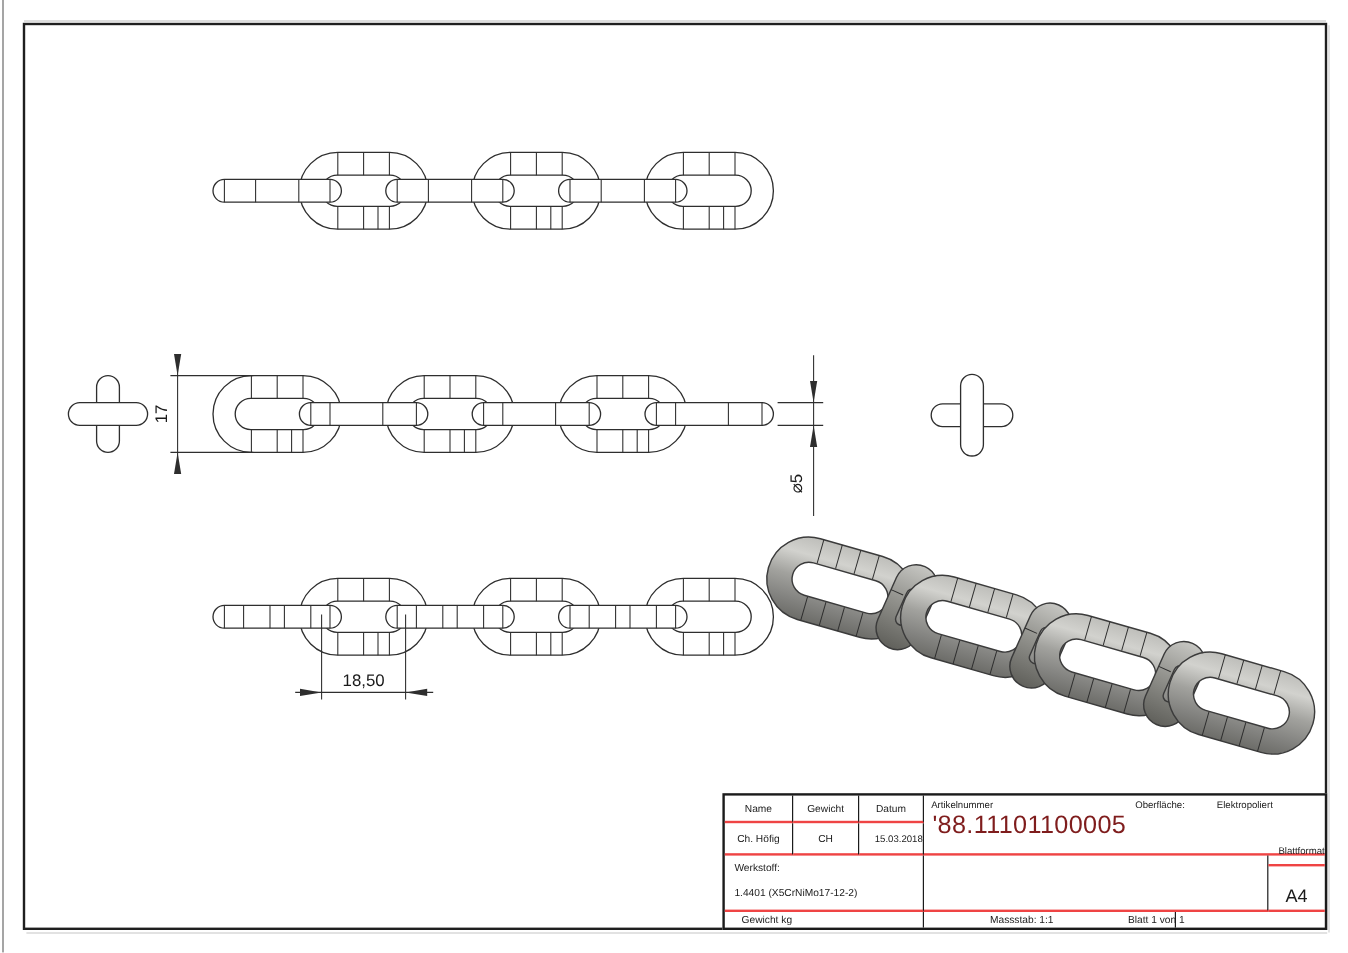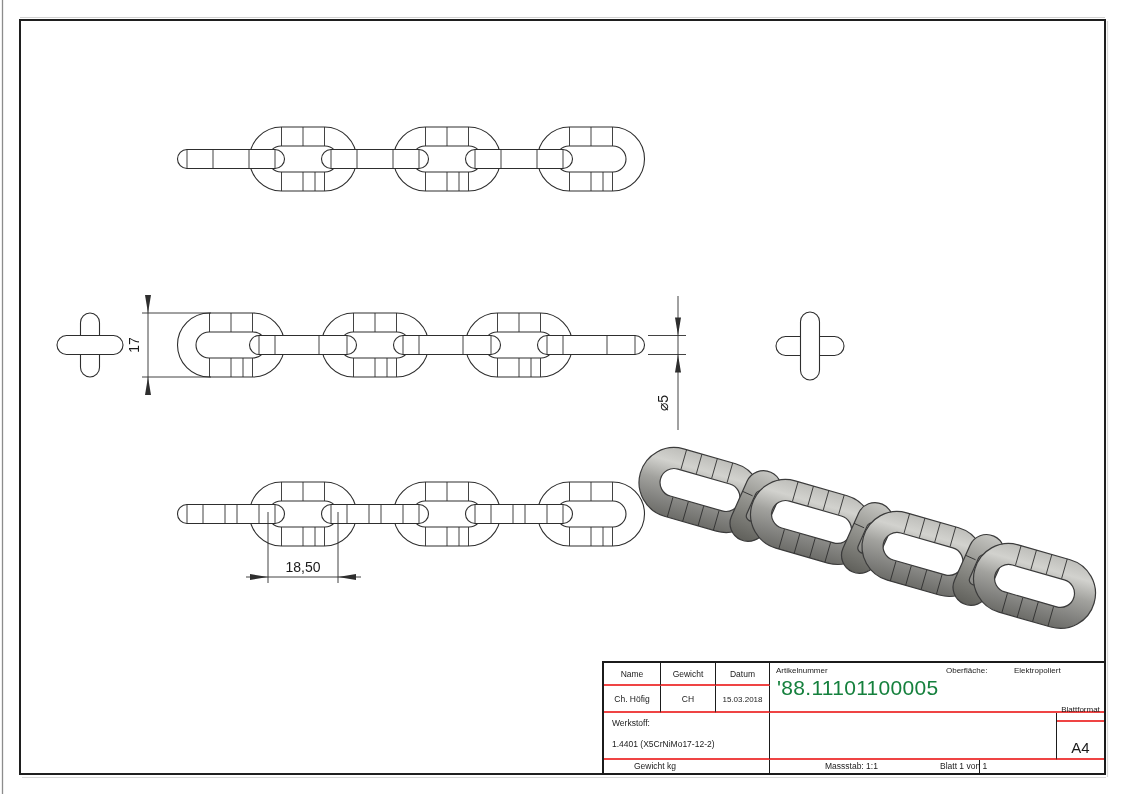--- a/index.html
+++ b/index.html
@@ -6,22 +6,22 @@
   #page{position:relative;width:1123px;height:794px;background:#ffffff;overflow:hidden;
         font-family:"Liberation Sans",sans-serif;color:#1b1b1b;}
   #drawing-svg{position:absolute;left:0;top:0;}
   
   #titleblock{position:absolute;left:602px;top:661px;width:504px;height:114px;
               border:2px solid #1b1b1b;box-sizing:border-box;background:#fff;
               font-size:8.5px;color:#1b1b1b;}
   .tb-cell{position:absolute;box-sizing:border-box;overflow:hidden;white-space:nowrap;}
   .br{border-right:1px solid #1b1b1b;} .bb{border-bottom:2px solid #ef4444;}
   .ctr{text-align:center;}
-  .tb-small{font-size:8px;}
-  #artnum{position:absolute;left:7px;top:13px;font-size:21px;letter-spacing:.3px;color:#15803d;}
+  .tb-small{font-size:8px;text-align:right;}
+  #artnum{position:absolute;left:7px;top:13px;font-size:21px;letter-spacing:.3px;color:#7f1d1d;}
   .abs{position:absolute;}
 </style>
 </head>
 <body>
 
 <div id="page">
 
   <svg id="drawing-svg" width="1123" height="794" viewBox="0 0 1123 794">
     <defs>
       <linearGradient id="gFlat" x1="0" y1="0" x2="0" y2="1">
@@ -285,17 +285,17 @@
     <div class="tb-cell br bb" style="left:0;top:50px;width:166px;height:47px;">
       <div class="abs" style="left:8px;top:5px;">Werkstoff:</div>
       <div class="abs" style="left:8px;top:26px;">1.4401 (X5CrNiMo17-12-2)</div>
     </div>
 
     <div class="tb-cell br bb" style="left:166px;top:50px;width:287px;height:47px;"></div>
 
     <div class="tb-cell bb ctr tb-small" style="left:453px;top:35px;width:47px;height:24px;line-height:24px;">Blattformat</div>
     <div class="tb-cell bb ctr" style="left:453px;top:74px;width:47px;height:23px;line-height:22px;font-size:15px;">A4</div>
 
-    <div class="tb-cell br" style="left:0;top:97px;width:166px;height:13px;line-height:13px;padding-left:30px;">Gewicht  kg</div>
+    <div class="tb-cell br" style="left:0;top:97px;width:166px;height:13px;line-height:13px;padding-left:14px;">Gewicht  kg</div>
     <div class="tb-cell br" style="left:166px;top:97px;width:162px;height:13px;line-height:13px;padding-left:7px;margin-left:48px;">Massstab: 1:1</div>
     <div class="tb-cell" style="left:328px;top:97px;width:172px;height:13px;line-height:13px;padding-left:8px;">Blatt 1 von 1</div>
   </div>
 </div>
 
 </body></html>

